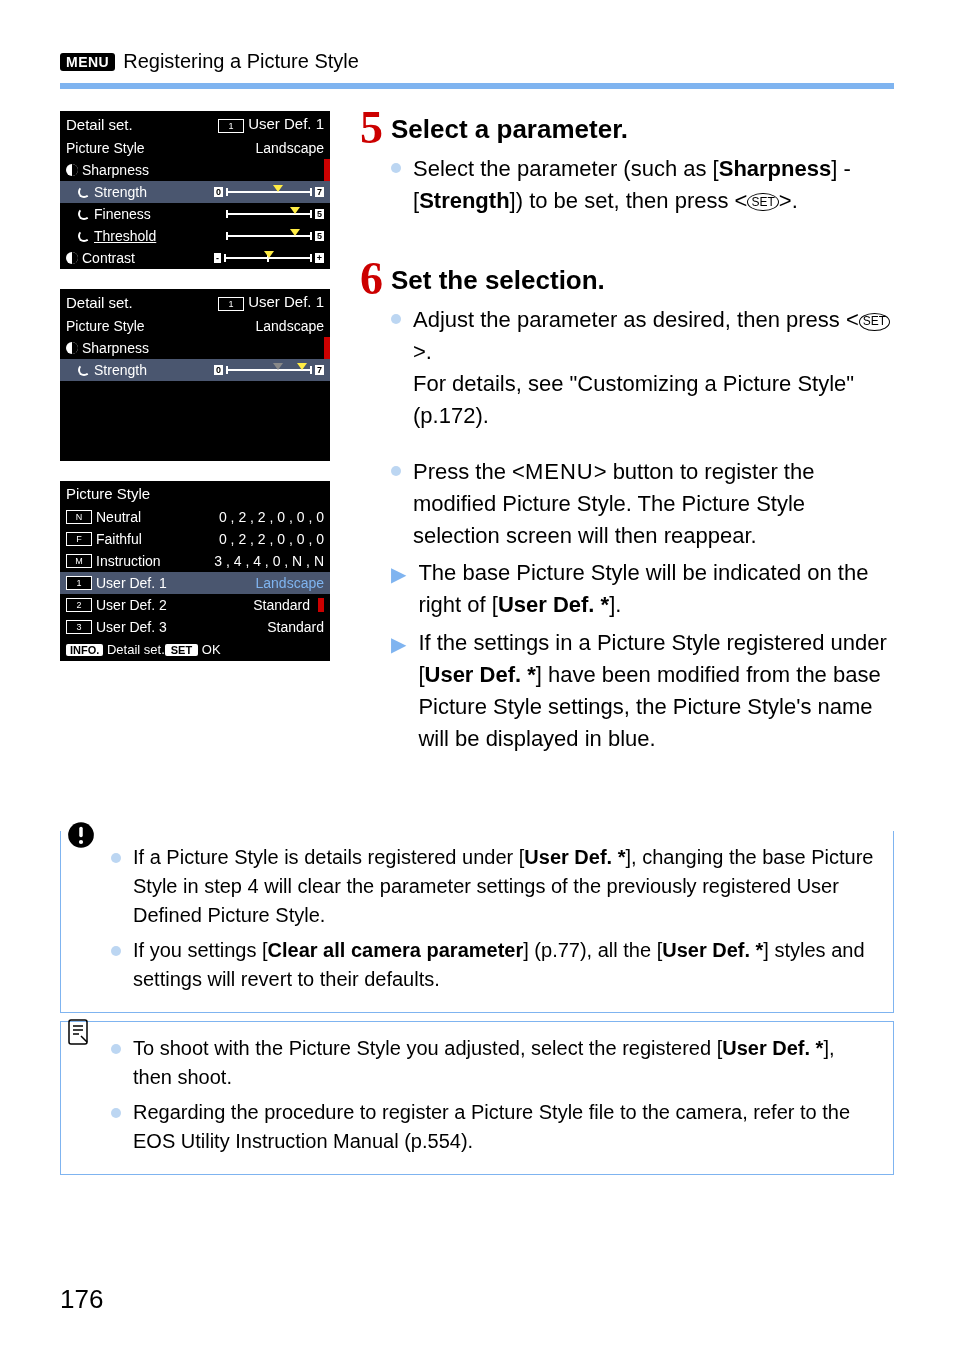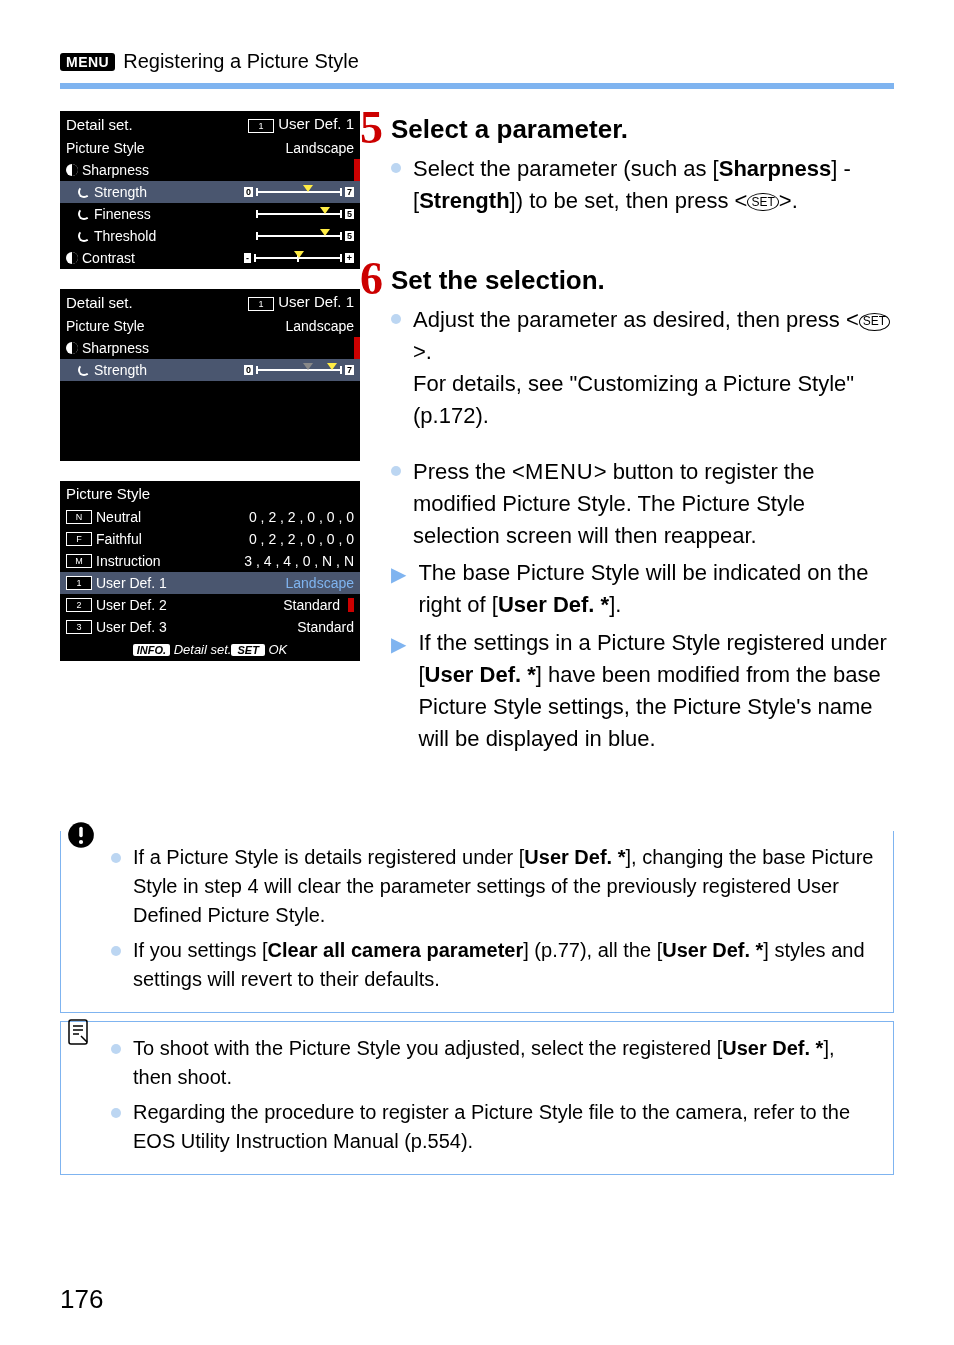--- a/index.html
+++ b/index.html
@@ -24,21 +24,21 @@
     color: #fff;
     font-size: 14px;
     font-weight: bold;
     padding: 1px 6px;
     border-radius: 3px;
     letter-spacing: 0.5px;
   }
   .blue-rule { height: 6px; background: #7fb4f0; margin: 6px 0 22px 0; }
   .content { display: flex; gap: 30px; align-items: flex-start; }
   .left-col { width: 270px; flex: 0 0 270px; display: flex; flex-direction: column; gap: 20px; }
-  .panel { background: #000; color: #fff; font-size: 14px; width: 300px; }
+  .panel { background: #000; color: #fff; font-size: 14px; width: 270px; }
   .panel-row { display: flex; justify-content: space-between; align-items: center; padding: 3px 6px; font-size: 14px; min-height: 22px; }
   .panel-head { font-size: 15px; padding: 4px 6px; }
   .label-with-icon { display: flex; align-items: center; gap: 4px; }
   .icon-circle { width: 12px; height: 12px; border-radius: 50%; background: #fff; position: relative; }
   .icon-circle.half::after { content:''; position:absolute; right:0; top:0; width:50%; height:100%; background:#000; border-radius:0 12px 12px 0; }
   .icon-arc { width:12px; height:12px; border:2px solid #fff; border-radius:50%; border-top-color:transparent; border-right-color:transparent; display:inline-block; }
   .slider {
     position: relative; height: 10px; width: 110px; display:flex; align-items:center;
   }
   .slider-line { height:2px; background:#fff; flex:1; position:relative; }
@@ -48,21 +48,21 @@
   .slider-pointer { position:absolute; top:-6px; width:0; height:0; border-left:5px solid transparent; border-right:5px solid transparent; border-top:7px solid #ffec44; }
   .slider-end-box { background:#fff; color:#000; font-size:9px; font-weight:bold; padding:0 2px; line-height:10px; }
   .red-strip { background:#c00; width:6px; align-self:stretch; }
   .row-with-strip { display:flex; align-items:stretch; }
   .row-with-strip .panel-row { flex:1; }
   .sel-row { background:#4a566f; }
   .big-panel-gap { height: 50px; }
   .ps-icon { display:inline-flex; align-items:center; justify-content:center; border:1px solid #fff; font-size:9px; padding:0 2px; min-width:26px; height:14px; line-height:12px; background:#000; }
   .user-def-sel { color:#7fb4f0; }
   .red-dot { width:6px; height:14px; background:#c00; display:inline-block; }
-  .footer-row { display:flex; justify-content:center; align-items:center; padding:4px 6px; font-size:13px;font-style:italic; }
+  .footer-row { display:flex; justify-content:flex-start; align-items:center; padding:4px 6px; font-size:13px; }
   .info-badge { background:#fff; color:#000; font-size:11px; font-weight:bold; padding:0 4px; border-radius:2px; }
   .set-badge { background:#fff; color:#000; font-size:11px; font-weight:bold; padding:0 6px; border-radius:2px; }
   .right-col { flex: 1; font-size: 22px; line-height: 1.45; }
   .step { display:flex; gap:8px; margin-bottom: 10px; }
   .step-num { font-size: 46px; font-weight: bold; color:#c00; line-height:0.9; font-family: Georgia, serif; margin-top:-4px; }
   .step-body { flex:1; }
   .step-title { font-size: 26px; font-weight:bold; margin-bottom:4px; }
   .bullet-list { list-style:none; padding-left:0; }
   .bullet-list li { display:flex; gap:12px; margin-bottom:6px; }
   .dot { width:10px; height:10px; border-radius:50%; background:#bcd6f2; flex:0 0 10px; margin-top:10px; }
@@ -138,21 +138,21 @@
           </span>
         <span class="slider">
           <span class="slider-end-box slider-end-l" style="visibility:hidden">0</span>
           <span class="slider-line">
               <span class="slider-pointer" style="left:75%"></span>
             </span>
           <span class="slider-end-box slider-end-r">5</span>
         </span>
       </div>
       <div class="panel-row">
-        <span class="label-with-icon" style="padding-left:12px;">
+        <span class="label-with-icon" style="padding-left:12px;text-decoration:underline;">
             <span class="icon-arc"></span>
             <span>Threshold</span>
           </span>
         <span class="slider">
           <span class="slider-end-box slider-end-l" style="visibility:hidden">0</span>
           <span class="slider-line">
               <span class="slider-pointer" style="left:75%"></span>
             </span>
           <span class="slider-end-box slider-end-r">5</span>
         </span>

